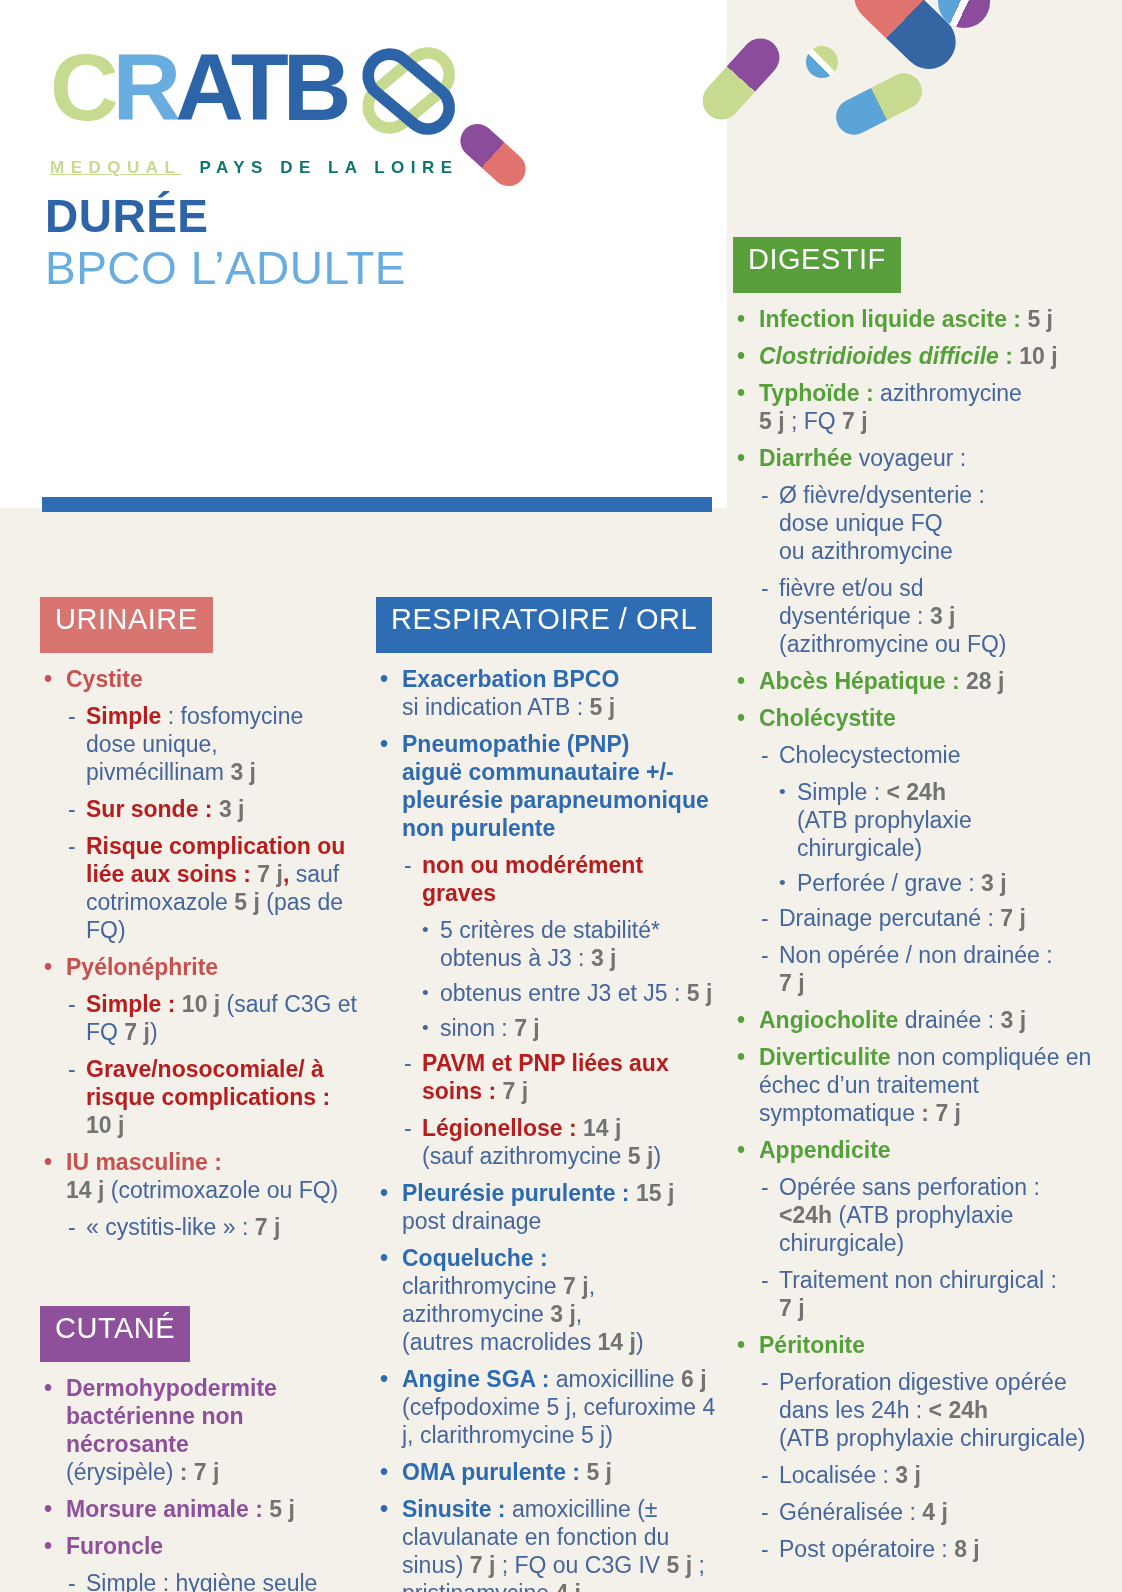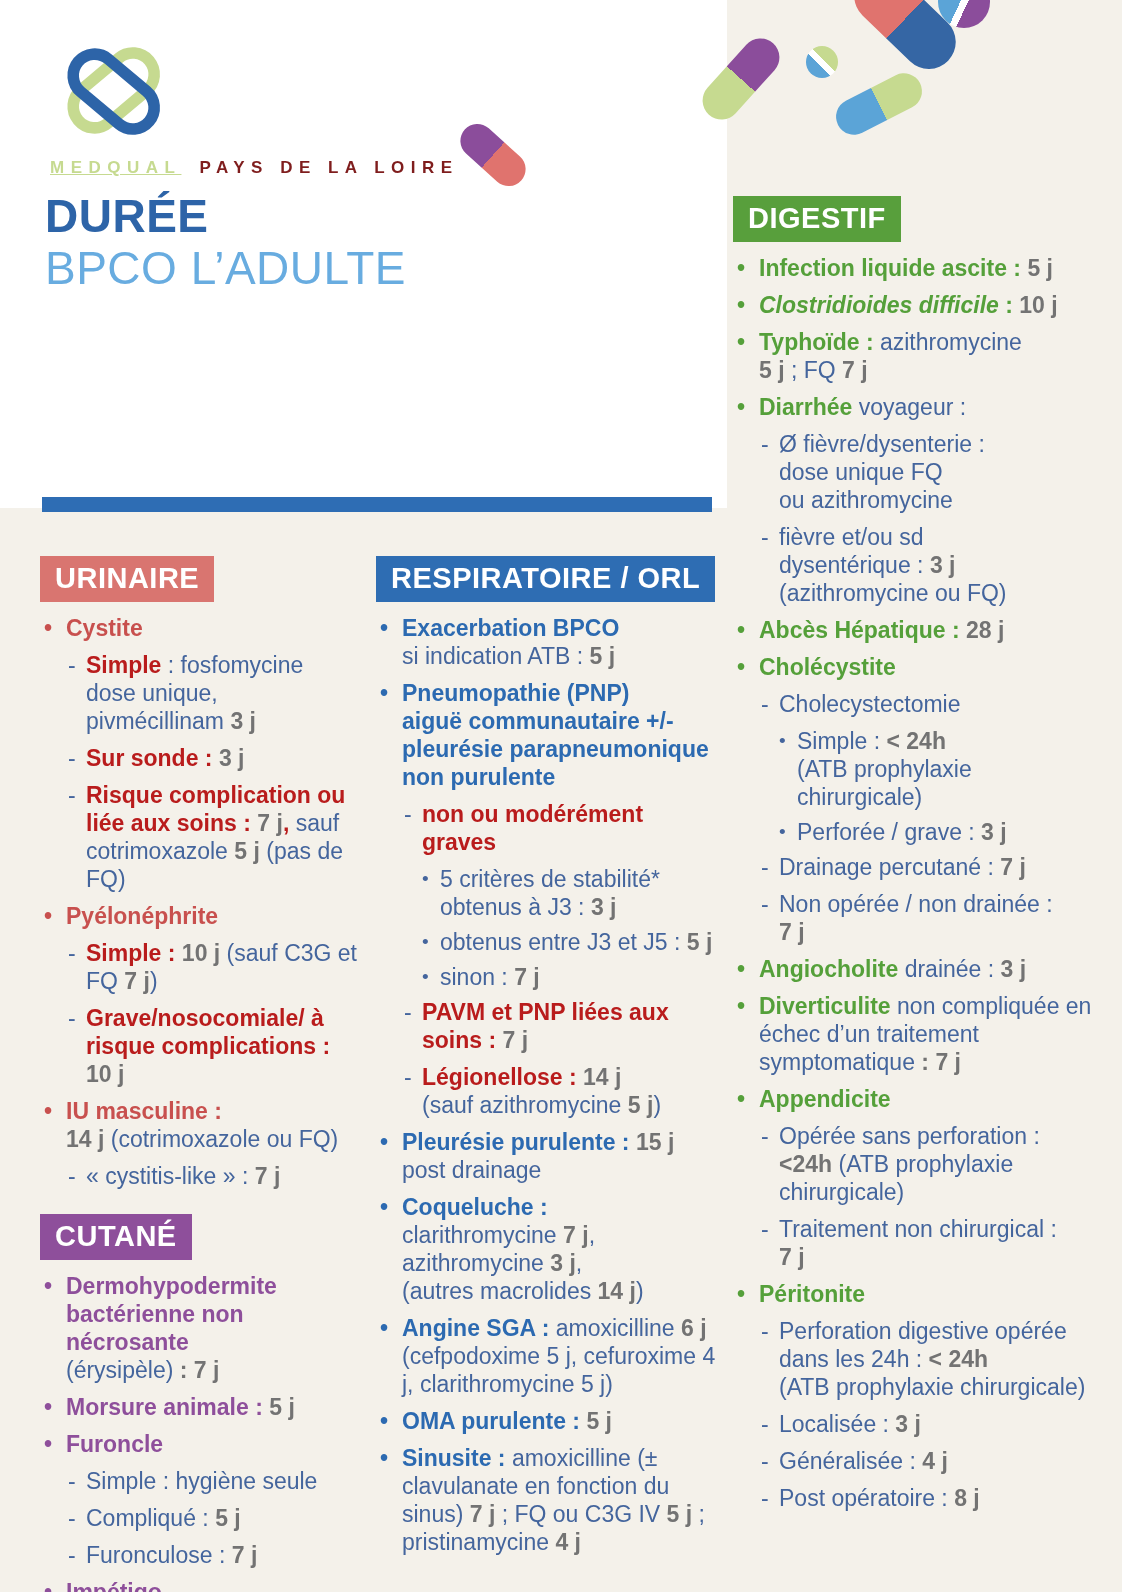--- a/index.html
+++ b/index.html
@@ -6,21 +6,21 @@
   .page{position:relative;width:1122px;height:1592px;background:#f4f1ea;overflow:hidden;
         font-family:"Liberation Sans","DejaVu Sans",sans-serif;}
   .header-panel{position:absolute;left:0;top:0;width:727px;height:508px;background:#ffffff;}
 
   
   .logo{position:absolute;left:50px;top:40px;}
   .logo-text{font-size:95px;font-weight:800;letter-spacing:-6px;line-height:1;display:inline-block;vertical-align:top;}
   .lg-c{color:#c6da90;} .lg-r{color:#68ace0;} .lg-b{color:#2d64a8;}
   .infinity{display:inline-block;vertical-align:top;margin-left:4px;margin-top:2px;}
   .logo-sub{margin-top:14px;font-size:17px;font-weight:700;letter-spacing:6.5px;white-space:nowrap;}
-  .sub-medqual{color:#c6da90;margin-right:18px;text-decoration:underline;} .sub-pays{color:#7f1d1d;}
+  .sub-medqual{color:#c6da90;margin-right:18px;text-decoration:underline;} .sub-pays{color:#0f766e;}
 
   
   .title{position:absolute;left:45px;top:192px;}
   .title-bold{font-size:46px;font-weight:800;color:#2d64a8;line-height:49px;letter-spacing:0.5px;}
   .title-light{font-size:46px;font-weight:400;color:#68ace0;line-height:54px;letter-spacing:0.5px;}
   .divider{position:absolute;left:42px;top:497px;width:670px;height:15px;background:#2e6db4;}
 
   
   .pill{position:absolute;}
   .cap{border-radius:999px;}
@@ -36,22 +36,22 @@
           background:linear-gradient(90deg,#e0736e 50%,#3566a4 50%);}
   .pill-f{left:938px;top:-24px;width:52px;height:52px;border-radius:50%;
           background:linear-gradient(115deg,#5ba4d7 45%,#ffffff 45% 55%,#8b4d9b 55%);}
 
   
   .col{position:absolute;}
   .col-1{left:40px;top:556px;width:318px;}
   .col-2{left:376px;top:556px;width:344px;}
   .col-3{left:733px;top:196px;width:366px;}
   .section + .section{margin-top:24px;}
-  .badge{display:inline-block;background:var(--badge);color:#ffffff;font-weight:700;
-         font-size:29px;line-height:1;padding:8px 15px 9px;margin-bottom:12px;letter-spacing:0.5px;}
+  .badge{display:inline-block;background:var(--badge);color:#ffffff;font-weight:400;
+         font-size:29px;line-height:1;padding:8px 15px 19px;margin-bottom:12px;letter-spacing:0.5px;margin-top:41px;}
   .item{position:relative;font-size:23px;line-height:28px;color:#44659d;margin-bottom:9px;}
   .item.lvl0{padding-left:26px;}
   .item.lvl1{padding-left:46px;}
   .item.lvl2{padding-left:64px;margin-bottom:7px;}
   .marker{position:absolute;top:0;}
   .lvl0 > .marker{left:4px;color:var(--accent);font-weight:800;}
   .lvl1 > .marker{left:28px;color:#44659d;}
   .lvl2 > .marker{left:46px;color:#44659d;font-size:19px;}
   .seg-r{color:#44659d;font-weight:400;}
   .seg-m{color:#b91c1c;font-weight:700;}
@@ -66,21 +66,21 @@
   <div class="header-panel"></div>
 
   <div class="pill cap pill-a"></div>
   <div class="pill cap pill-b"></div>
   <div class="pill pill-c"></div>
   <div class="pill cap pill-d"></div>
   <div class="pill cap pill-e"></div>
   <div class="pill pill-f"></div>
 
   <div class="logo">
-    <span class="infinity"><svg width="118" height="98" viewBox="0 0 130 110">
+    <span class="logo-text"><span class="lg-c">C</span><span class="lg-r">R</span><span class="lg-b">A</span><span class="lg-b">T</span><span class="lg-b">B</span></span><span class="infinity"><svg width="118" height="98" viewBox="0 0 130 110">
           <g fill="none" stroke-width="13">
             <rect x="14" y="31" width="104" height="48" rx="24" stroke="#c6da90" transform="rotate(-40 65 55)"></rect>
             <rect x="14" y="31" width="104" height="48" rx="24" stroke="#2d64a8" transform="rotate(40 65 55)"></rect>
           </g>
         </svg></span>
     <div class="logo-sub">
       <span class="sub-medqual">MEDQUAL</span><span class="sub-pays">PAYS DE LA LOIRE</span>
     </div>
   </div>
 

